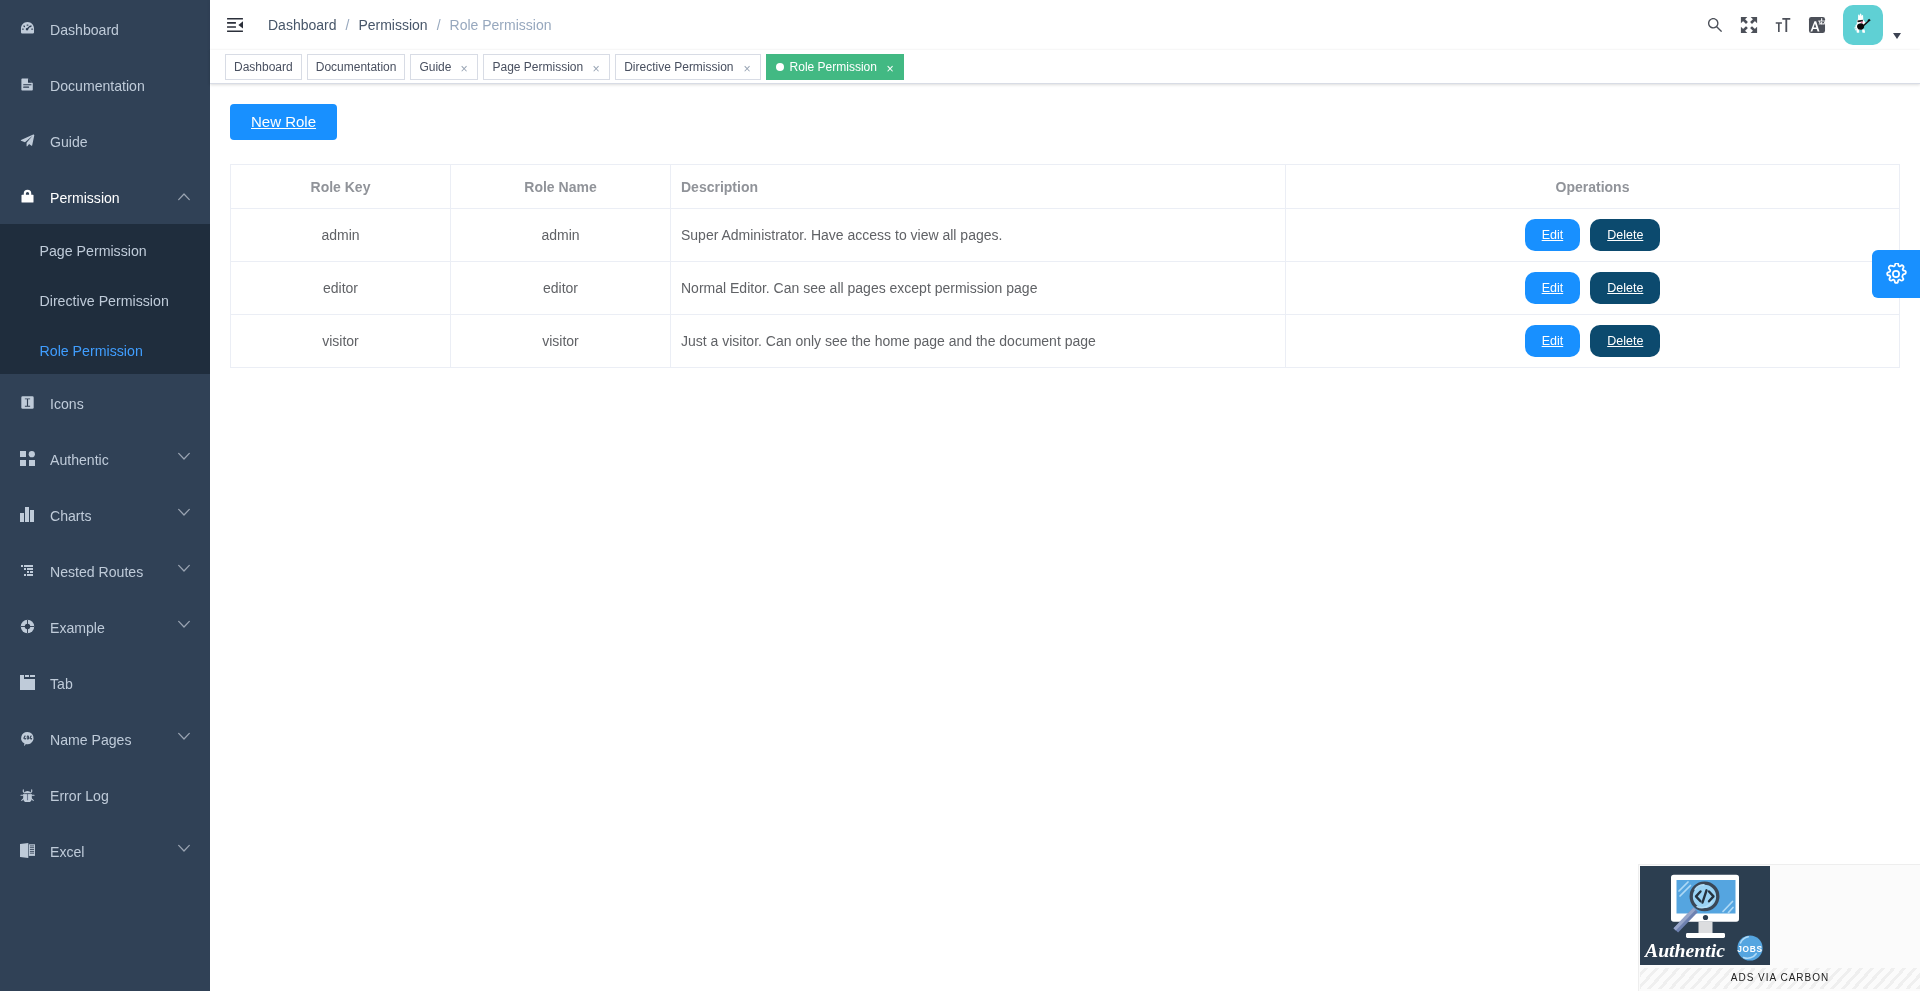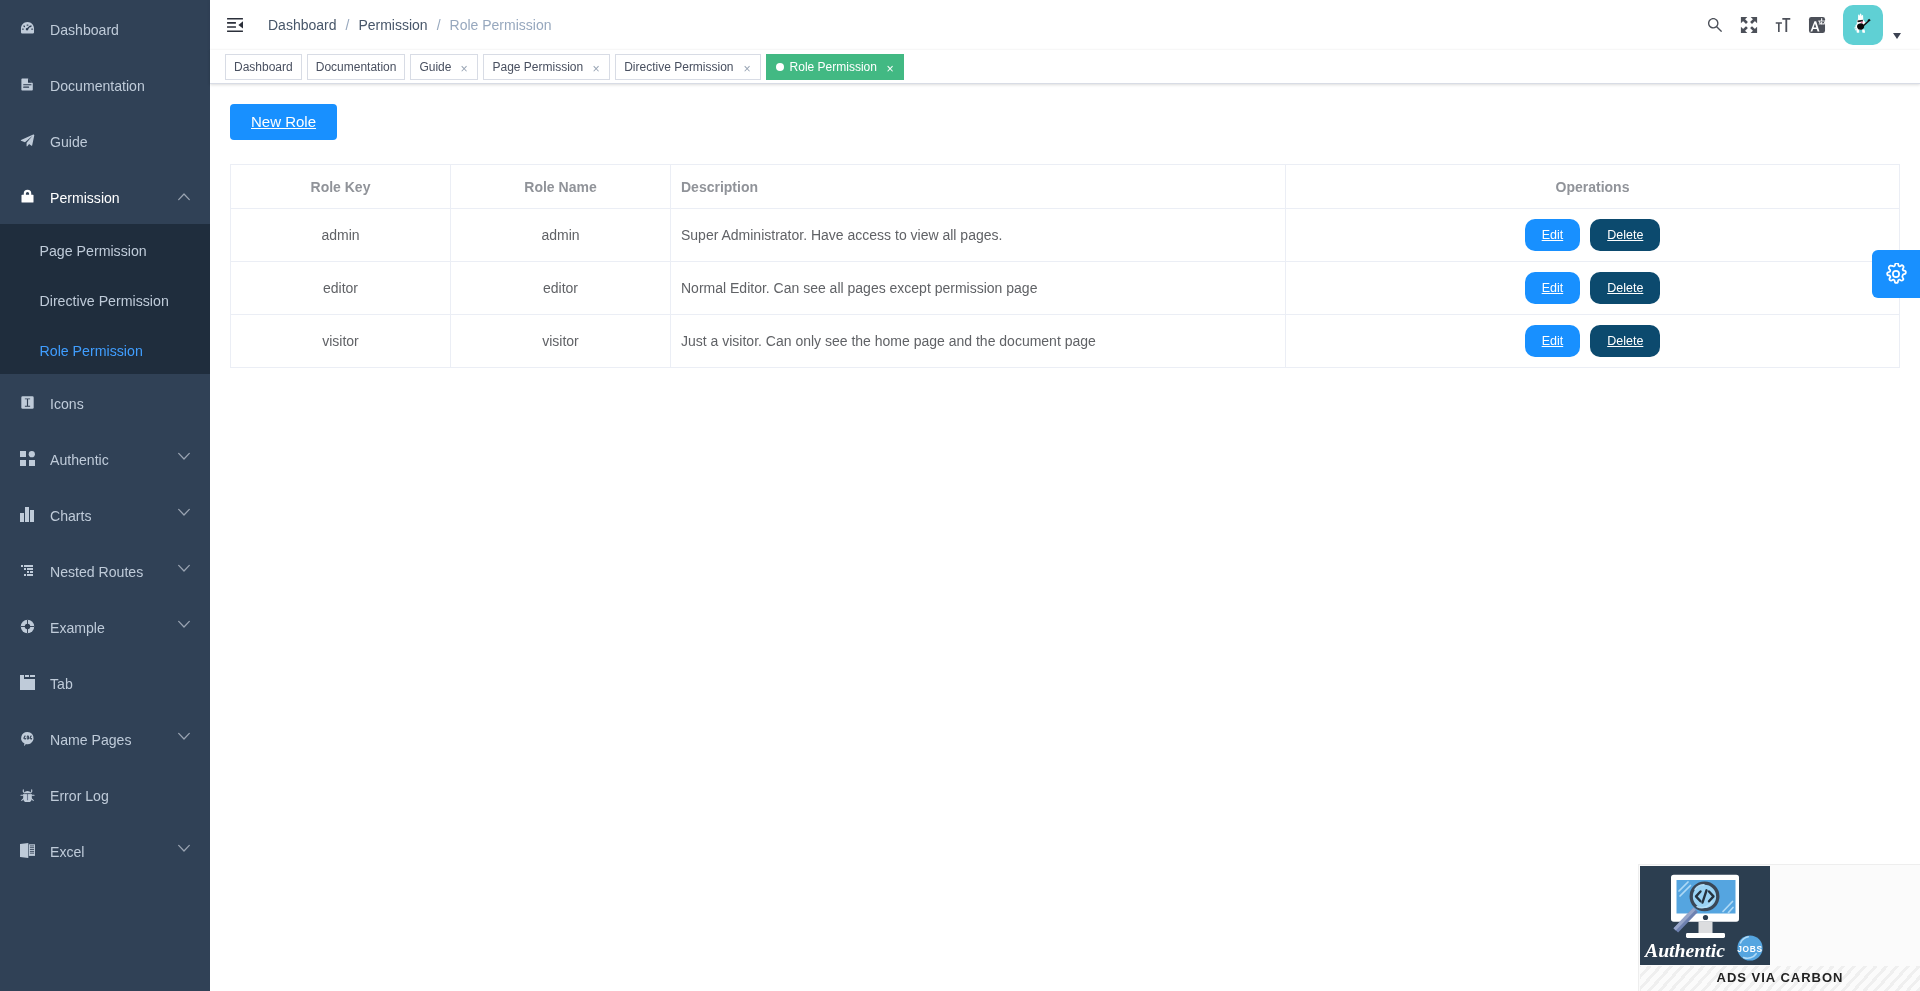--- a/index.html
+++ b/index.html
@@ -130,22 +130,22 @@
   .carbon {
     position:absolute; right:0; bottom:0; width:282px; height:127px;
     background:#fbfbfb; border-top:1px solid #eee; border-left:1px solid #eee; font-size:12px;
     display:flex; flex-wrap:wrap; align-items:flex-start;
     padding:1px 0 0 1px;
   }
   .carbon-img { width:130px; height:99px; background:#2c3e50; flex:0 0 130px; position:relative; overflow:hidden;}
   .carbon-img svg { display:block; }
   .carbon-text { flex:1 1 0; min-width:0; padding:8px 0 0 10px; color:#0d0d0d; font-size:14.2px; line-height:19.7px; }
   .carbon-poweredby {
-    flex:0 0 100%; text-align:center; font-size:13px; letter-spacing:1px;
-    font-weight:bold; color:#222; padding:4px 0 6px; text-transform:uppercase;
+    flex:0 0 100%; text-align:center; font-size:10px; letter-spacing:1px;
+    font-weight:normal; color:#222; padding:4px 0 6px; text-transform:uppercase;
     background: repeating-linear-gradient(-48deg, #efefef, #efefef 3px, #fbfbfb 3px, #fbfbfb 8px);
   }
 </style>
 </head>
 <body>
 
 <div class="app">
 
   <div class="sidebar" id="sidebar">
       <div class="menu-item">

